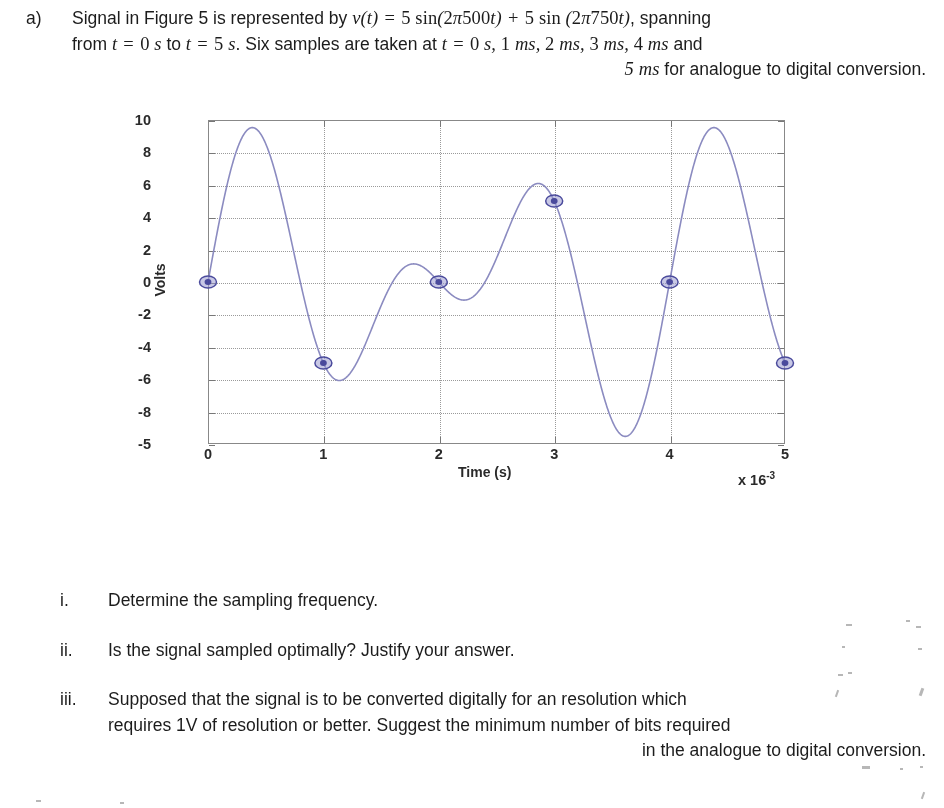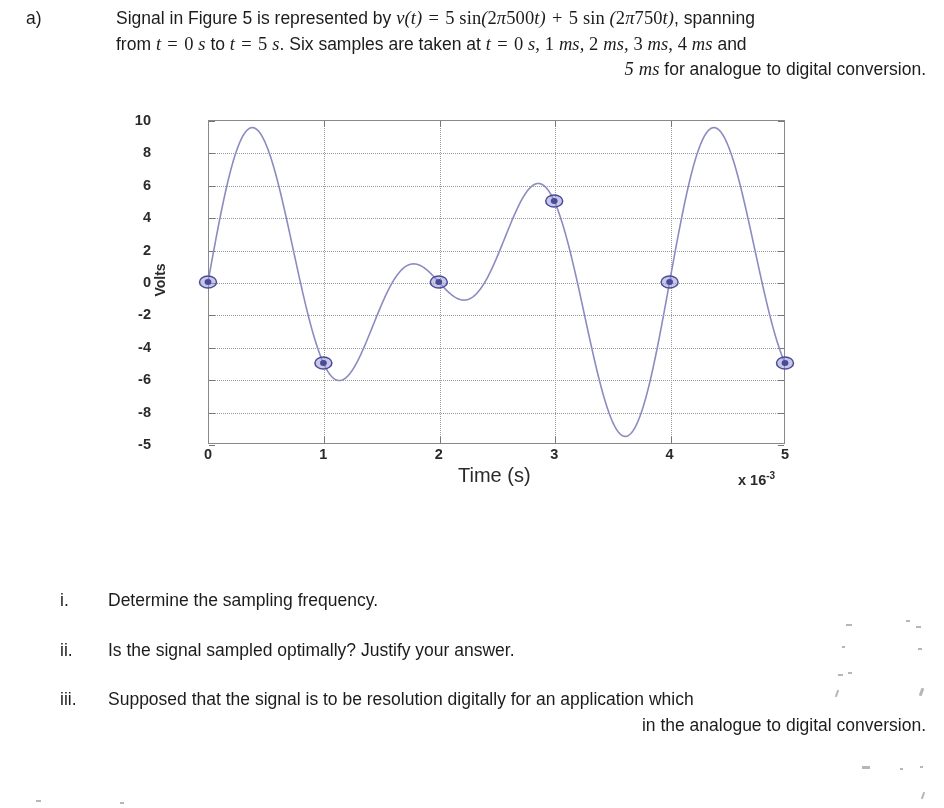--- a/index.html
+++ b/index.html
@@ -36,21 +36,20 @@
     line-height: 25px;
     color: #1c1c1c;
   }
   .stem-body {
     flex: 1 1 auto;
     font-size: 17.5px;
     line-height: 25.5px;
     text-align: justify;
     text-justify: inter-word;
     color: #1c1c1c;
-    margin-left: 44px;
   }
   .stem-body p {
     margin: 0;
   }
   .stem-body p.last {
     text-align: right;
   }
   .math {
     font-family: "Liberation Serif", serif;
     font-style: italic;
@@ -152,22 +151,22 @@
     font-weight: bold;
     color: #2a2a2a;
     transform: rotate(-90deg);
     transform-origin: center center;
     white-space: nowrap;
   }
   #x-axis-title {
     position: absolute;
     left: 458px;
     top: 364px;
-    font-size: 20px;
-    font-weight: normal;
+    font-size: 14px;
+    font-weight: bold;
     color: #2a2a2a;
     white-space: nowrap;
   }
   #x-exponent {
     position: absolute;
     left: 738px;
     top: 370px;
     font-size: 14.5px;
     font-weight: bold;
     color: #2a2a2a;
@@ -366,21 +365,22 @@
     </div>
     <div class="sub-row">
       <div class="sub-marker">ii.</div>
       <div class="sub-body">
         <p class="tail">Is the signal sampled optimally? Justify your answer.</p>
       </div>
     </div>
     <div class="sub-row">
       <div class="sub-marker">iii.</div>
       <div class="sub-body justified">
-        <p>Supposed that the signal is to be resolution digitally for an application which</p>
+        <p>Supposed that the signal is to be converted digitally for an resolution which</p>
+        <p>requires 1V of resolution or better. Suggest the minimum number of bits required</p>
         <p class="tail">in the analogue to digital conversion.</p>
       </div>
     </div>
   </div>
 
 <div class="speckle" style="left: 846px; top: 624px; width: 6px; height: 2px;"></div>
 <div class="speckle" style="left: 906px; top: 620px; width: 4px; height: 2px;"></div>
 <div class="speckle" style="left: 916px; top: 626px; width: 5px; height: 2px;"></div>
 <div class="speckle" style="left: 842px; top: 646px; width: 3px; height: 2px;"></div>
 <div class="speckle" style="left: 918px; top: 648px; width: 4px; height: 2px;"></div>

